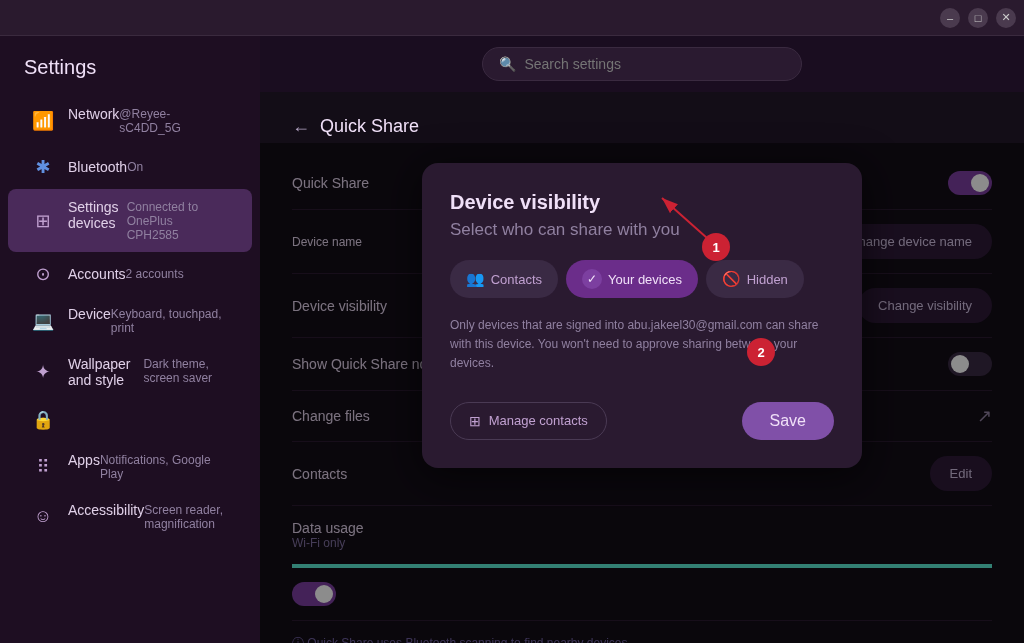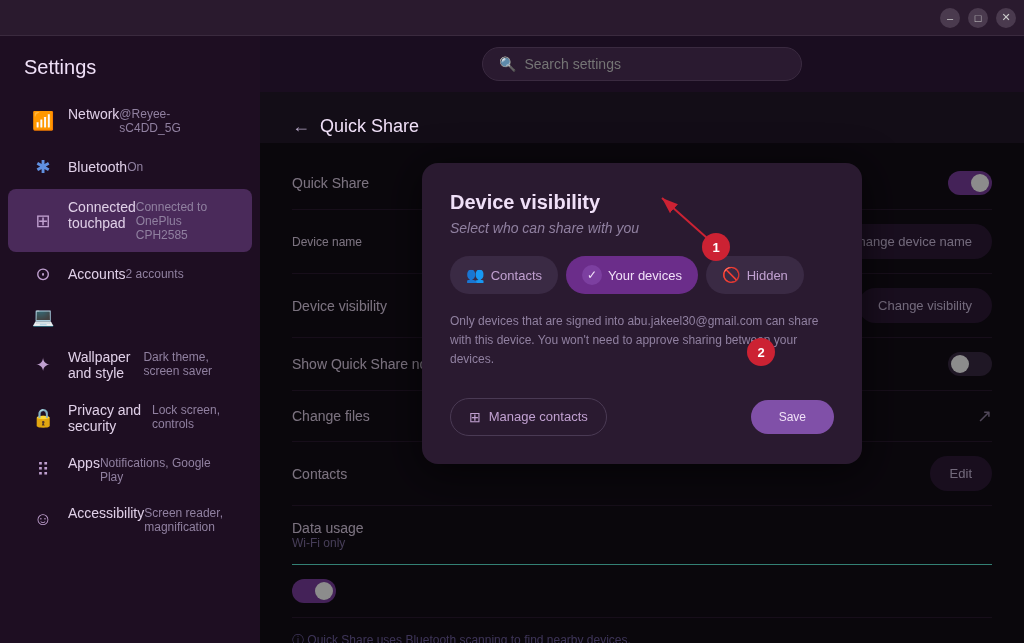--- a/index.html
+++ b/index.html
@@ -221,24 +221,23 @@
       position: relative;
       box-shadow: 0 8px 40px rgba(0,0,0,0.6);
     }
     .modal-title {
       font-size: 20px;
       font-weight: 600;
       color: #f0e0f8;
       margin-bottom: 6px;
     }
     .modal-subtitle {
-      font-size: 14px;
+      font-size: 17px;
       color: #9080a0;
       margin-bottom: 20px;
-      font-style: italic;
     }
     .visibility-tabs {
       display: flex;
       gap: 8px;
       margin-bottom: 18px;
     }
     .vis-tab {
       display: flex;
       align-items: center;
       gap: 6px;
@@ -279,21 +278,21 @@
       border-radius: 24px;
       font-size: 13px;
       cursor: pointer;
     }
     .save-btn {
       background: #8050a8;
       color: #f0e0f8;
       border: none;
       padding: 10px 28px;
       border-radius: 24px;
-      font-size: 12px;
+      font-size: 16px;
       font-weight: 500;
       cursor: pointer;
     }
 
     
     .annotation {
       position: absolute;
       width: 28px;
       height: 28px;
       border-radius: 50%;
@@ -342,51 +341,51 @@
       <span class="sidebar-item-icon" style="color:#6090e0;">✱</span>
       <div class="sidebar-item-text">
         <span class="sidebar-item-label">Bluetooth</span>
         <span class="sidebar-item-sub">On</span>
       </div>
     </div>
 
     <div class="sidebar-item active">
       <span class="sidebar-item-icon">⊞</span>
       <div class="sidebar-item-text">
-        <span class="sidebar-item-label">Connected touchpad</span>
+        <span class="sidebar-item-label">Settings devices</span>
         <span class="sidebar-item-sub">Connected to OnePlus CPH2585</span>
       </div>
     </div>
 
     <div class="sidebar-item">
       <span class="sidebar-item-icon">⊙</span>
       <div class="sidebar-item-text">
         <span class="sidebar-item-label">Accounts</span>
         <span class="sidebar-item-sub">2 accounts</span>
       </div>
     </div>
 
     <div class="sidebar-item">
       <span class="sidebar-item-icon">💻</span>
+      <div class="sidebar-item-text">
+        <span class="sidebar-item-label">Device</span>
+        <span class="sidebar-item-sub">Keyboard, touchpad, print</span>
+      </div>
     </div>
 
     <div class="sidebar-item">
       <span class="sidebar-item-icon">✦</span>
       <div class="sidebar-item-text">
         <span class="sidebar-item-label">Wallpaper and style</span>
         <span class="sidebar-item-sub">Dark theme, screen saver</span>
       </div>
     </div>
 
     <div class="sidebar-item">
       <span class="sidebar-item-icon">🔒</span>
-      <div class="sidebar-item-text">
-        <span class="sidebar-item-label">Privacy and security</span>
-        <span class="sidebar-item-sub">Lock screen, controls</span>
-      </div>
     </div>
 
     <div class="sidebar-item">
       <span class="sidebar-item-icon">⠿</span>
       <div class="sidebar-item-text">
         <span class="sidebar-item-label">Apps</span>
         <span class="sidebar-item-sub">Notifications, Google Play</span>
       </div>
     </div>
 
@@ -440,21 +439,21 @@
         <div style="display: flex; align-items: center; justify-content: space-between; padding: 14px 0; border-bottom: 1px solid #2a1a30;">
           <div style="font-size:14px; color:#e0d0e8;">Change files</div>
           <button class="icon-btn">↗</button>
         </div>
 
         <div style="display: flex; align-items: center; justify-content: space-between; padding: 14px 0; border-bottom: 1px solid #2a1a30;">
           <div style="font-size:14px; color:#e0d0e8;">Contacts</div>
           <button class="side-btn">Edit</button>
         </div>
 
-        <div style="display: flex; align-items: center; justify-content: space-between; padding: 14px 0; border-bottom: 1px solid #5eead4;">
+        <div style="display: flex; align-items: center; justify-content: space-between; padding: 14px 0; border-bottom: 4px solid #5eead4;">
           <div>
             <div style="font-size:14px; color:#e0d0e8;">Data usage</div>
             <div style="font-size:12px; color:#8070a0;">Wi-Fi only</div>
           </div>
         </div>
 
         <div style="display: flex; align-items: center; justify-content: space-between; padding: 14px 0; border-bottom: 1px solid #2a1a30;">
           <div class="toggle"></div>
         </div>
 

